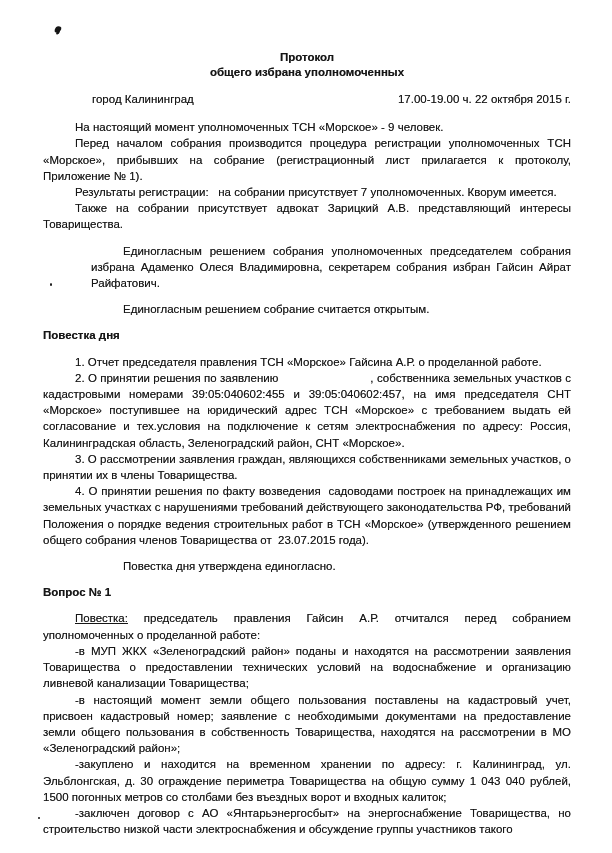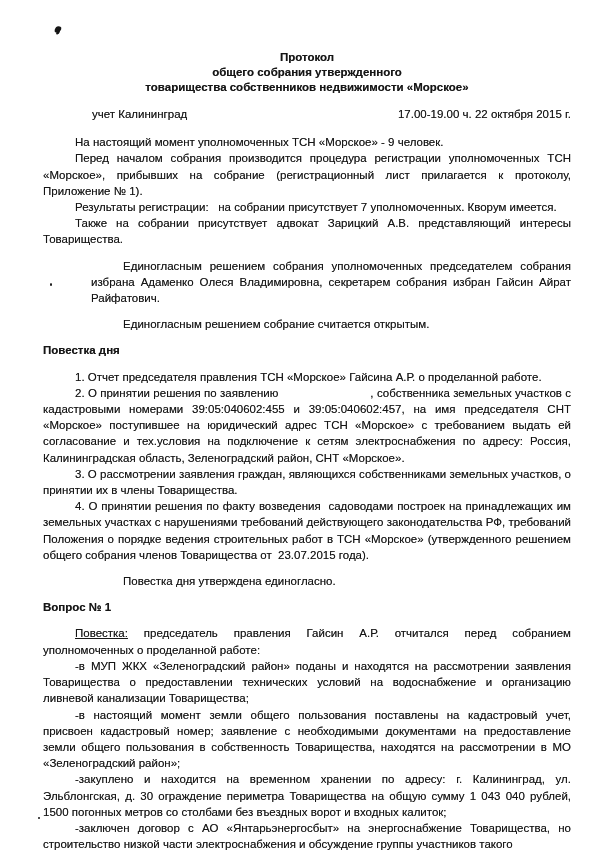--- a/index.html
+++ b/index.html
@@ -38,26 +38,25 @@
 
 <div class="page">
   <div class="speck speck1"></div>
   <div class="speck speck2"></div>
   <div class="speck speck3"></div>
 
   <div class="content">
 
     <div class="title">
       <div>Протокол</div>
-      <div>общего собрания утвержденного</div>
-      <div>товарищества собственников недвижимости «Морское»</div>
+      <div>общего избрана уполномоченных</div>
     </div>
 
     <div class="meta-row">
-      <span class="meta-city">учет Калининград</span>
+      <span class="meta-city">город Калининград</span>
       <span>17.00-19.00 ч. 22 октября 2015 г.</span>
     </div>
 
     <p class="para">На настоящий момент уполномоченных ТСН «Морское» - 9 человек.</p>
     <p class="para">Перед началом собрания производится процедура регистрации уполномоченных ТСН «Морское», прибывших на собрание (регистрационный лист прилагается к протоколу, Приложение № 1).</p>
     <p class="para">Результаты регистрации:&nbsp;&nbsp;&nbsp;на собрании присутствует 7 уполномоченных. Кворум имеется.</p>
     <p class="para">Также на собрании присутствует адвокат Зарицкий А.В. представляющий интересы Товарищества.</p>
 
     <p class="para sp">Единогласным решением собрания уполномоченных председателем собрания избрана Адаменко Олеся Владимировна, секретарем собрания избран Гайсин Айрат Райфатович.</p>
 

